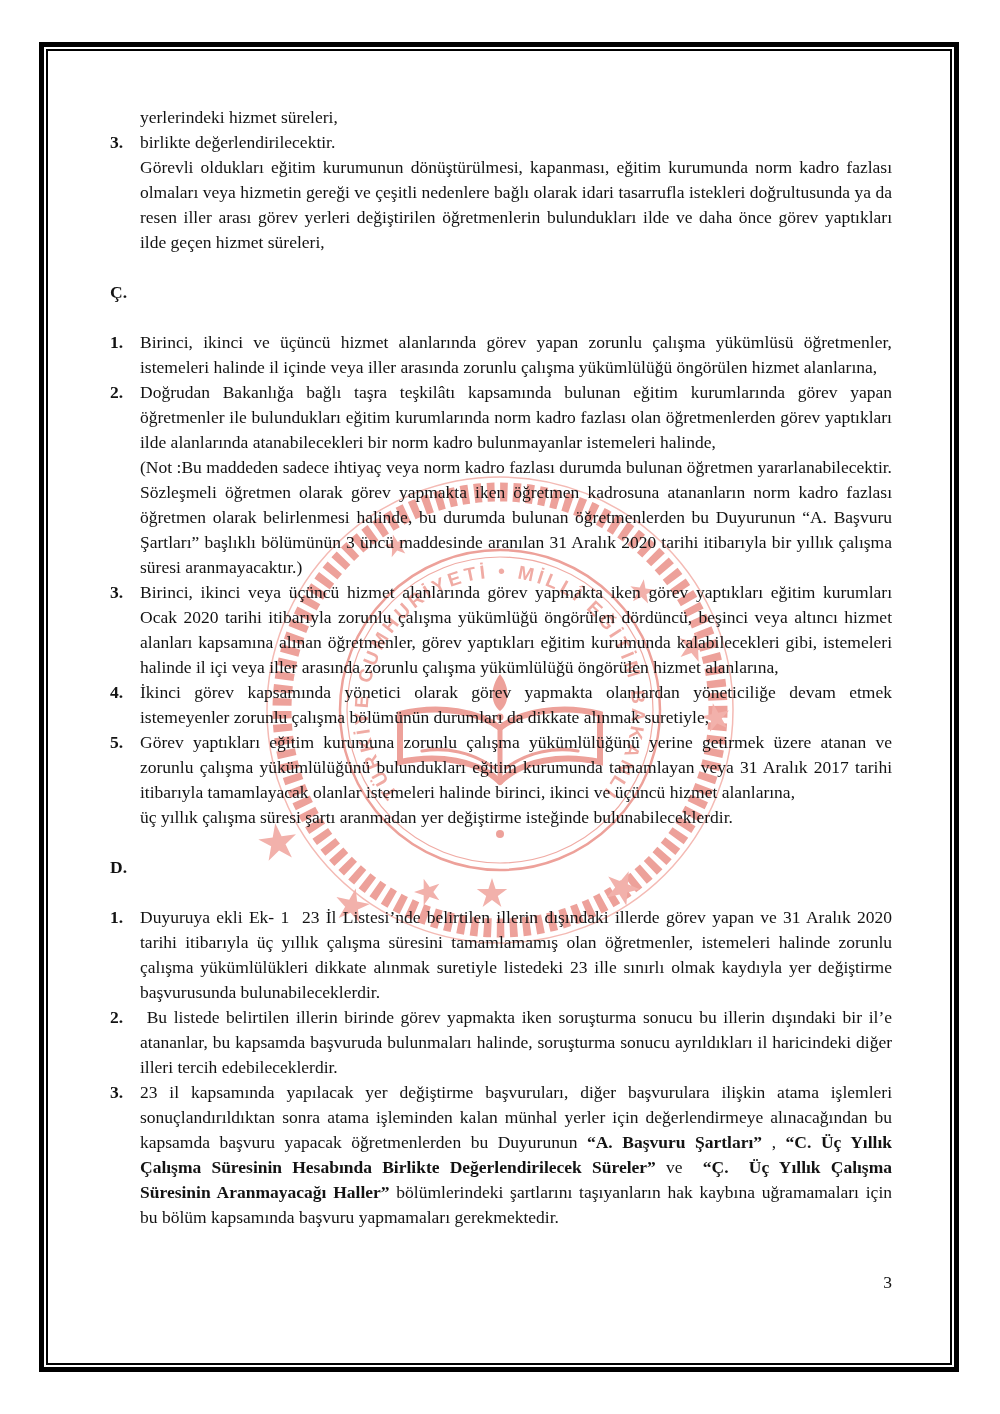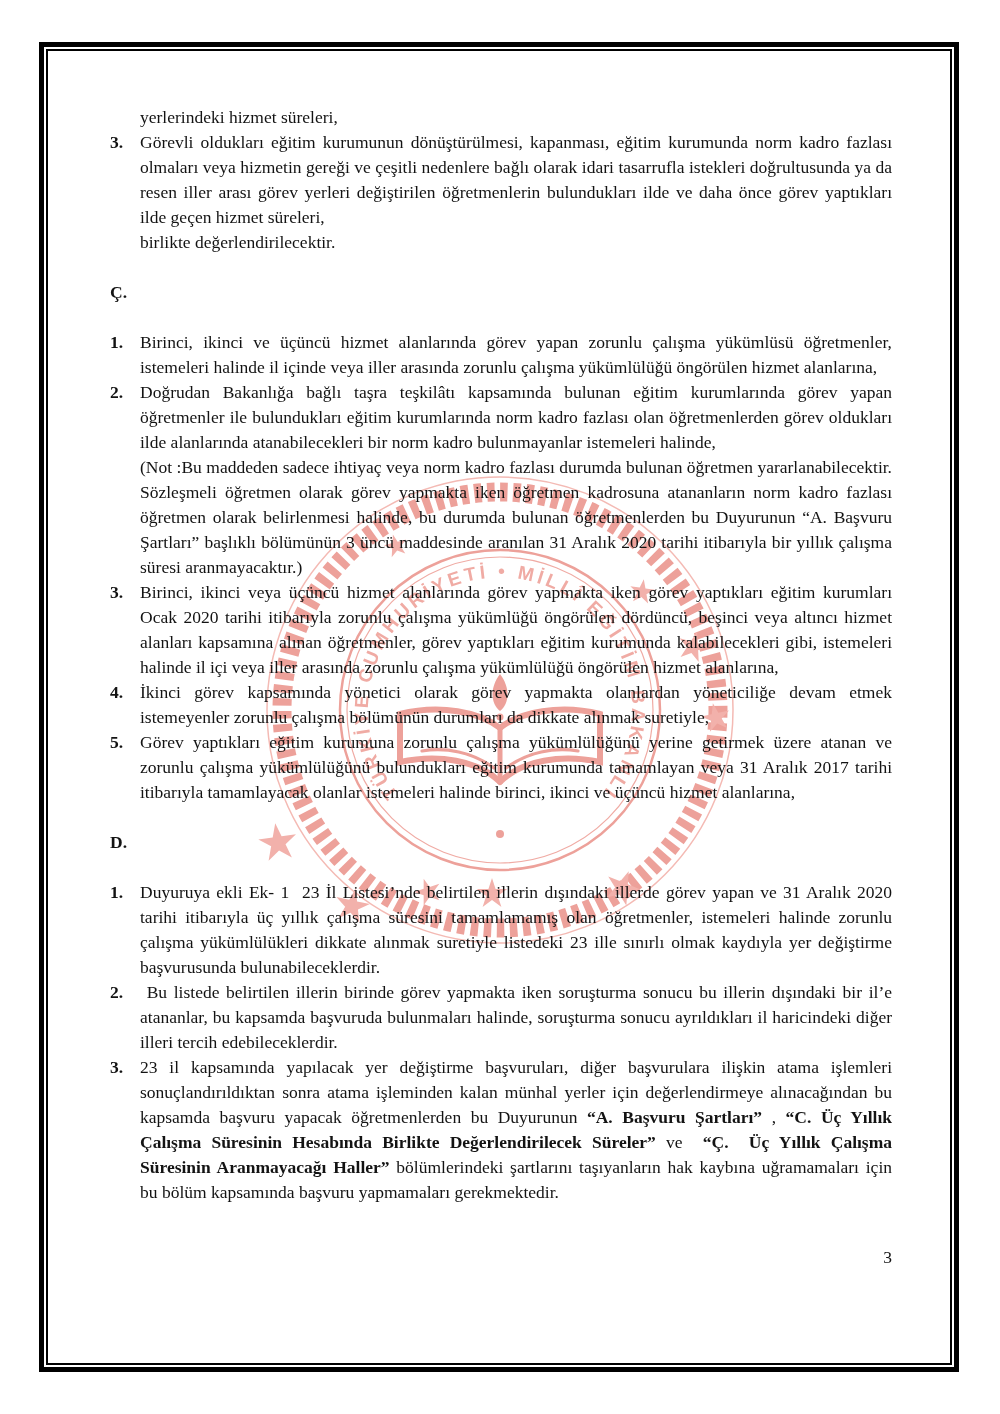--- a/index.html
+++ b/index.html
@@ -94,58 +94,59 @@
 
         <div class="item">
           <span class="num"></span>
           <div class="body">
             <p class="cont-line">yerlerindeki hizmet süreleri,</p>
           </div>
         </div>
         <div class="item">
           <span class="num">3.</span>
           <div class="body">
+            <p>birlikte değerlendirilecektir.</p>
             <p>Görevli oldukları eğitim kurumunun dönüştürülmesi, kapanması, eğitim kurumunda norm kadro fazlası olmaları veya hizmetin gereği ve çeşitli nedenlere bağlı olarak idari tasarrufla istekleri doğrultusunda ya da resen iller arası görev yerleri değiştirilen öğretmenlerin bulundukları ilde ve daha önce görev yaptıkları ilde geçen hizmet süreleri,</p>
-            <p>birlikte değerlendirilecektir.</p>
           </div>
         </div>
 
         <div class="heading">
           <span class="letter">Ç.</span>
         </div>
 
         <div class="item">
           <span class="num">1.</span>
           <div class="body">
               <p>Birinci, ikinci ve üçüncü hizmet alanlarında görev yapan zorunlu çalışma yükümlüsü öğretmenler, istemeleri halinde il içinde veya iller arasında zorunlu çalışma yükümlülüğü öngörülen hizmet alanlarına,</p>
             </div>
         </div>
         <div class="item">
           <span class="num">2.</span>
           <div class="body">
-            <p>Doğrudan Bakanlığa bağlı taşra teşkilâtı kapsamında bulunan eğitim kurumlarında görev yapan öğretmenler ile bulundukları eğitim kurumlarında norm kadro fazlası olan öğretmenlerden görev oldukları ilde alanlarında atanabilecekleri bir norm kadro bulunmayanlar istemeleri halinde,</p>
+            <p>Doğrudan Bakanlığa bağlı taşra teşkilâtı kapsamında bulunan eğitim kurumlarında görev yapan öğretmenler ile bulundukları eğitim kurumlarında norm kadro fazlası olan öğretmenlerden görev yaptıkları ilde alanlarında atanabilecekleri bir norm kadro bulunmayanlar istemeleri halinde,</p>
             <p>(Not :Bu maddeden sadece ihtiyaç veya norm kadro fazlası durumda bulunan öğretmen yararlanabilecektir. Sözleşmeli öğretmen olarak görev yapmakta iken öğretmen kadrosuna atananların norm kadro fazlası öğretmen olarak belirlenmesi halinde, bu durumda bulunan öğretmenlerden bu Duyurunun “A. Başvuru Şartları” başlıklı bölümünün 3 üncü maddesinde aranılan 31 Aralık 2020 tarihi itibarıyla bir yıllık çalışma süresi aranmayacaktır.)</p>
           </div>
         </div>
         <div class="item">
           <span class="num">3.</span>
           <div class="body">
               <p>Birinci, ikinci veya üçüncü hizmet alanlarında görev yapmakta iken görev yaptıkları eğitim kurumları Ocak 2020 tarihi itibarıyla zorunlu çalışma yükümlüğü öngörülen dördüncü, beşinci veya altıncı hizmet alanları kapsamına alınan öğretmenler, görev yaptıkları eğitim kurumunda kalabilecekleri gibi, istemeleri halinde il içi veya iller arasında zorunlu çalışma yükümlülüğü öngörülen hizmet alanlarına,</p>
             </div>
         </div>
         <div class="item">
           <span class="num">4.</span>
           <div class="body">
               <p>İkinci görev kapsamında yönetici olarak görev yapmakta olanlardan yöneticiliğe devam etmek istemeyenler zorunlu çalışma bölümünün durumları da dikkate alınmak suretiyle,</p>
             </div>
         </div>
         <div class="item">
           <span class="num">5.</span>
           <div class="body">
             <p>Görev yaptıkları eğitim kurumuna zorunlu çalışma yükümlülüğünü yerine getirmek üzere atanan ve zorunlu çalışma yükümlülüğünü bulundukları eğitim kurumunda tamamlayan veya 31 Aralık 2017 tarihi itibarıyla tamamlayacak olanlar istemeleri halinde birinci, ikinci ve üçüncü hizmet alanlarına,</p>
+            <p>üç yıllık çalışma süresi şartı aranmadan yer değiştirme isteğinde bulunabileceklerdir.</p>
           </div>
         </div>
 
         <div class="heading">
           <span class="letter">D.</span>
         </div>
 
         <div class="item">
           <span class="num">1.</span>
           <div class="body">

